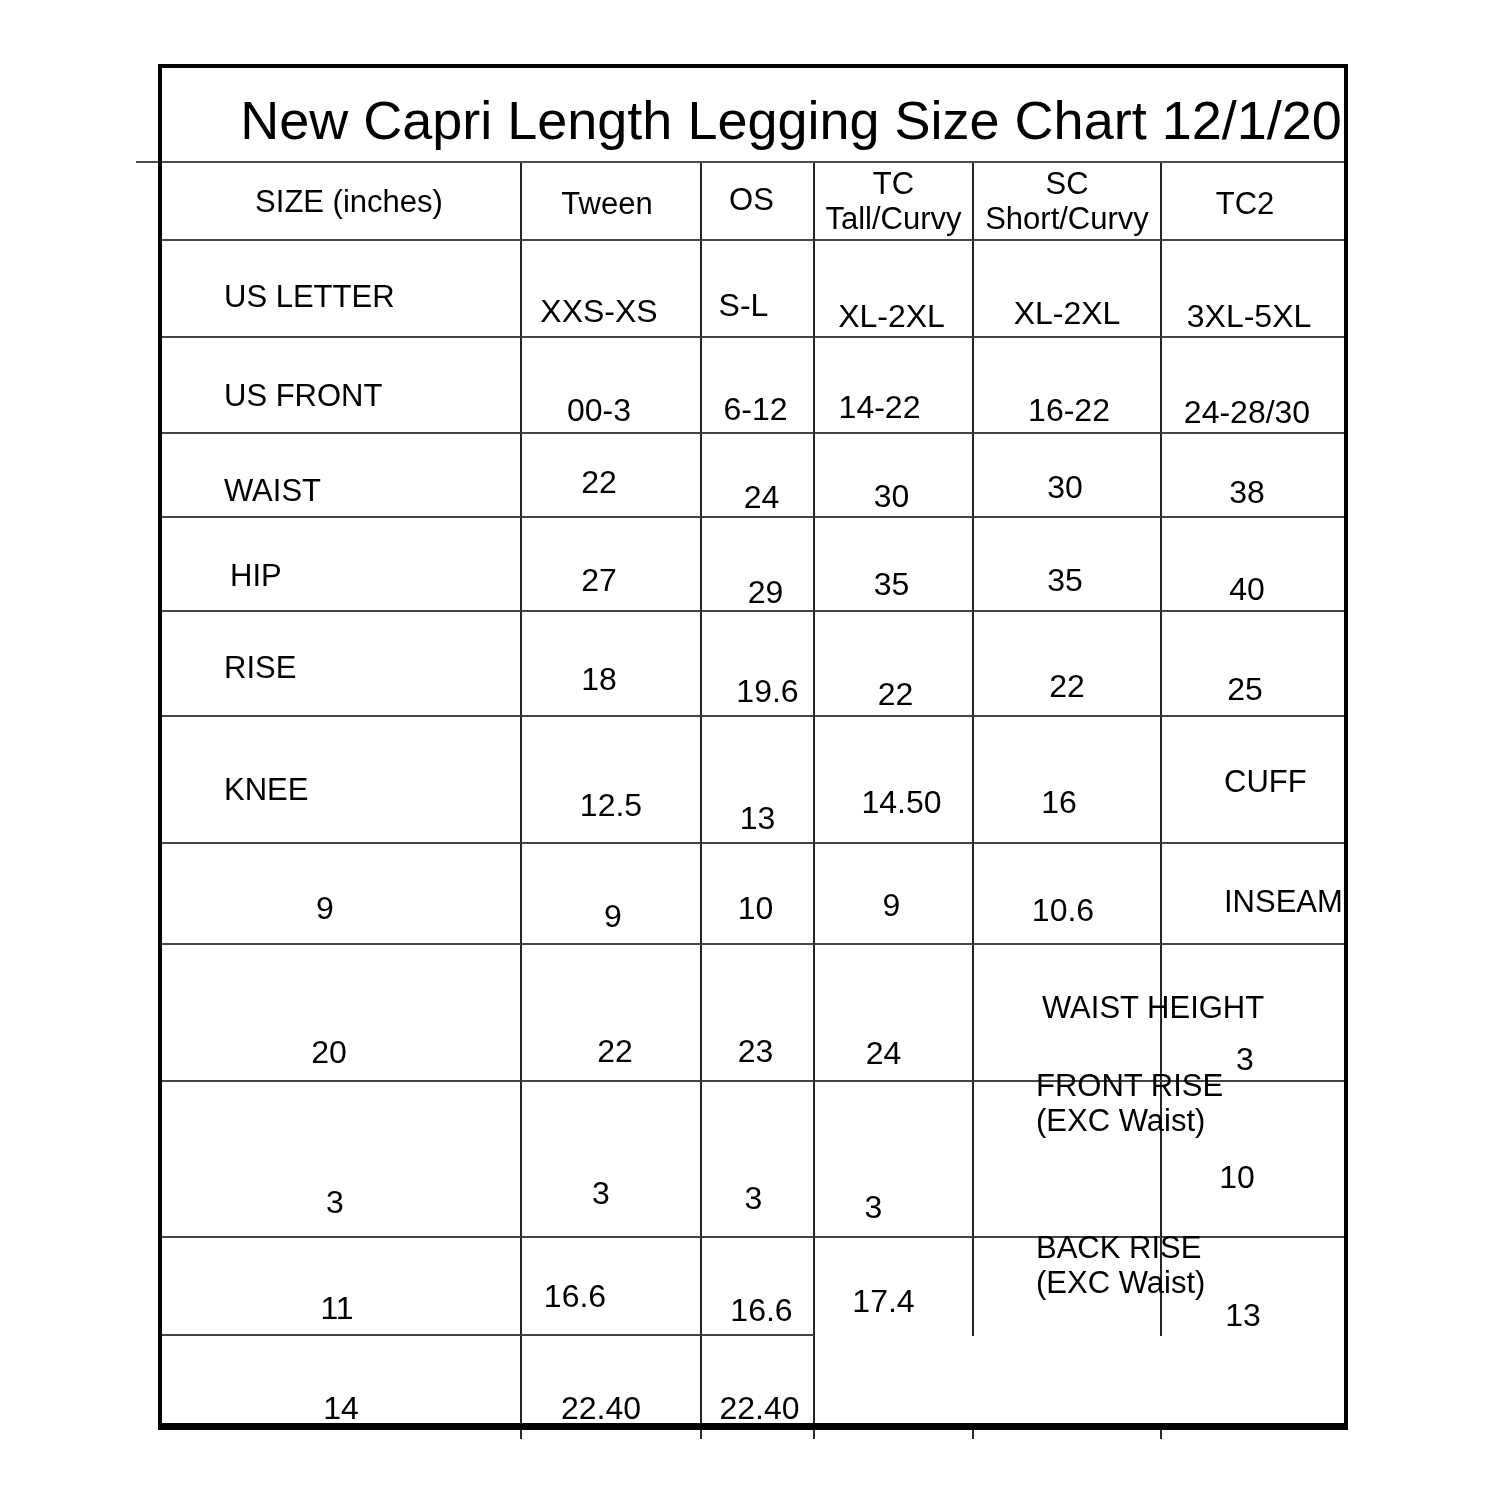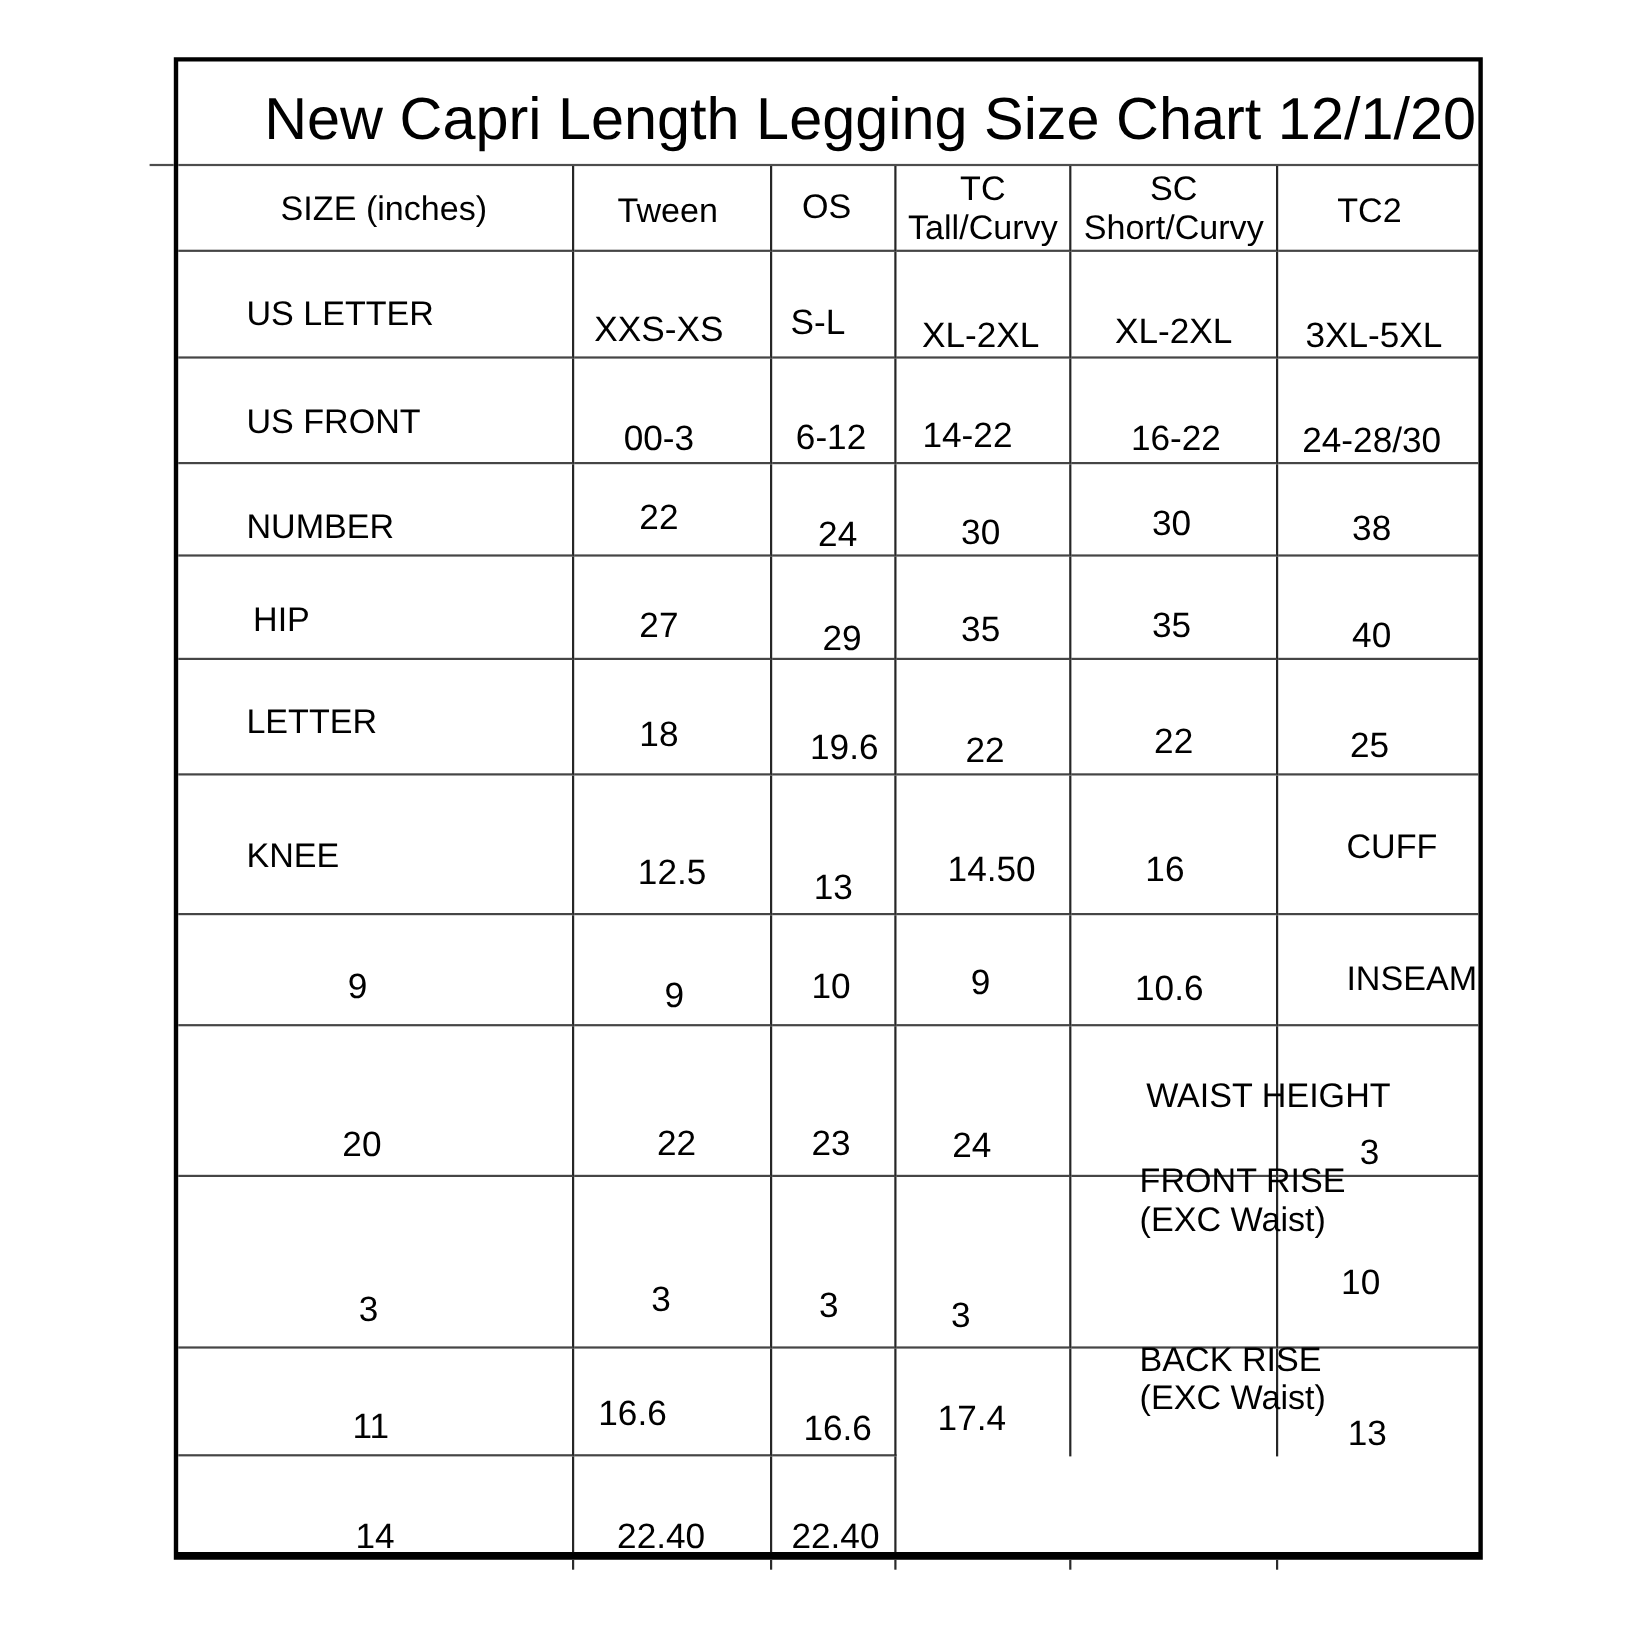--- a/index.html
+++ b/index.html
@@ -12,21 +12,21 @@
   .canvas {
     position: relative;
     width: 1500px;
     height: 1500px;
     background: #ffffff;
     overflow: hidden;
   }
   .sheet {
     position: absolute;
     left: 158px;
-    top: 52px;
+    top: 64px;
     width: 1190px;
     height: 1366px;
     box-sizing: border-box;
     border: 4px solid #000000;
     border-bottom-width: 7px;
     background: #ffffff;
   }
   .titlebar {
     box-sizing: border-box;
     height: 95px;
@@ -152,21 +152,21 @@
           <span style="transform:translate(-14px,22px)">14-22</span>
         </div>
       <div class="c val">
           <span style="transform:translate(2px,25px)">16-22</span>
         </div>
       <div class="c val">
           <span style="transform:translate(-6px,27px)">24-28/30</span>
         </div>
 
       <div class="c lab">
-        <span style="transform:translate(0,15px)">NUMBER</span>
+        <span style="transform:translate(0,15px)">WAIST</span>
       </div>
       <div class="c val">
           <span style="transform:translate(-12px,7px)">22</span>
         </div>
       <div class="c val">
           <span style="transform:translate(4px,22px)">24</span>
         </div>
       <div class="c val">
           <span style="transform:translate(-2px,21px)">30</span>
         </div>
@@ -190,21 +190,21 @@
           <span style="transform:translate(-2px,20px)">35</span>
         </div>
       <div class="c val">
           <span style="transform:translate(-2px,16px)">35</span>
         </div>
       <div class="c val">
           <span style="transform:translate(-6px,25px)">40</span>
         </div>
 
       <div class="c lab">
-        <span style="transform:translate(0,4px)">LETTER</span>
+        <span style="transform:translate(0,4px)">RISE</span>
       </div>
       <div class="c val">
           <span style="transform:translate(-12px,15px)">18</span>
         </div>
       <div class="c val">
           <span style="transform:translate(10px,27px)">19.6</span>
         </div>
       <div class="c val">
           <span style="transform:translate(2px,30px)">22</span>
         </div>

